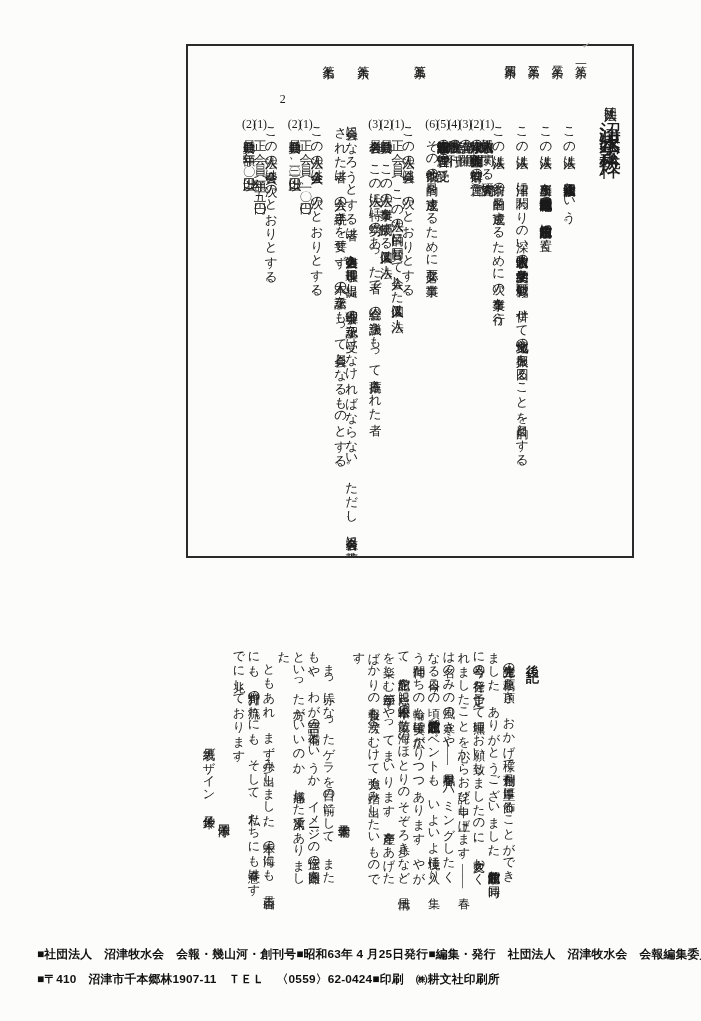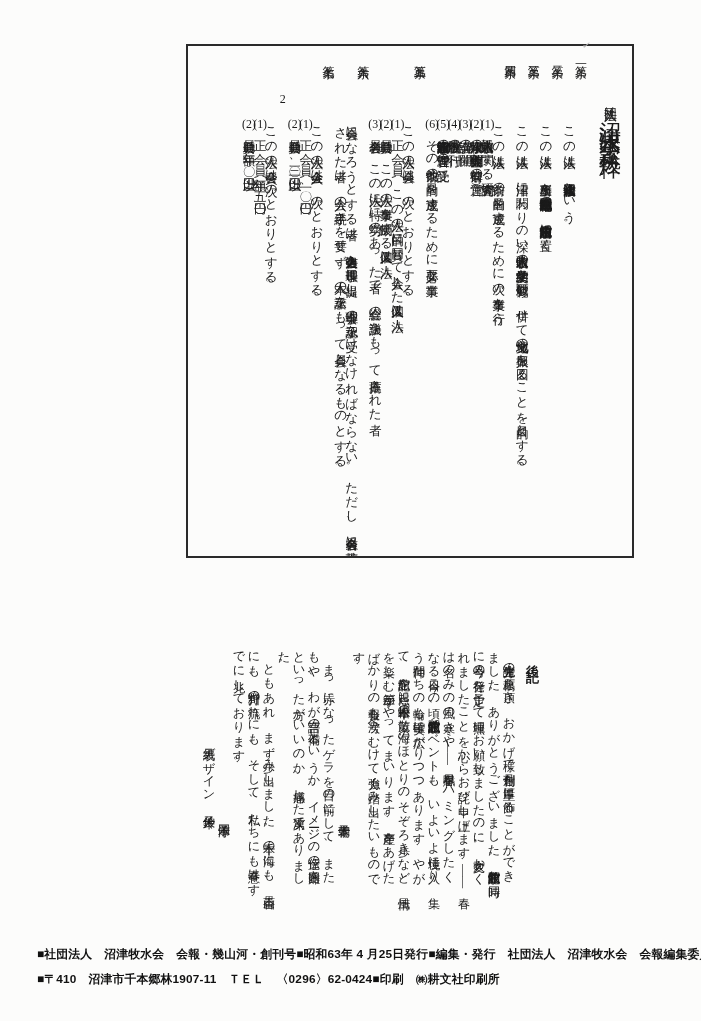--- a/index.html
+++ b/index.html
@@ -138,15 +138,15 @@
         <div class="ps-para">　諸先生方の原稿を頂き、おかげ様で創刊号を重厚に飾ることができました。ありがとうございました。牧水記念館開館と同時に今号の発行を予定して無理にお願い致しましたのに、大変おくれましたことを心からお詫び申し上げます。――春は名のみの風の寒さや――早春賦をハミングしたくなる今日この頃、牧水記念館開館記念イベントも、いよいよ佳境に入り、集う仲間たちの輪も確実に広がりつつあります。やがて、記念館を起点に千本松原の散策、海のほとりのそぞろ歩きなど、風情を楽しむ季節がやってまいります。産声をあげたばかりの会報も次号へむけて力強く踏み出したいものです。</div>
         <div class="ps-sign">青木朝子</div>
         <div class="ps-para">　まっ赤になったゲラを目の前にして、またもや、わが言語の不備というか、イメージの伝達の困難さといった方がいいのか、痛感した次第でありました。</div>
         <div class="ps-para">　ともあれ、まず歩み出しました。千本の海にも、香貫山にも、狩野川の流れにも、そして、私たちにも春意はすでに兆しております。</div>
         <div class="ps-sign">岡本淳子</div>
         <div class="ps-credit">表紙デザイン　鈴木伸子</div>
       </div>
   </div>
 
   <div class="colophon colophon1">■社団法人　沼津牧水会　会報・幾山河・創刊号■昭和63年 4 月25日発行■編集・発行　社団法人　沼津牧水会　会報編集委員会</div>
-  <div class="colophon colophon2">■〒410　沼津市千本郷林1907-11　ＴＥＬ　〈0296〉62-0424■印刷　㈱耕文社印刷所</div>
+  <div class="colophon colophon2">■〒410　沼津市千本郷林1907-11　ＴＥＬ　〈0559〉62-0424■印刷　㈱耕文社印刷所</div>
 
 </div>
 
 </body></html>

